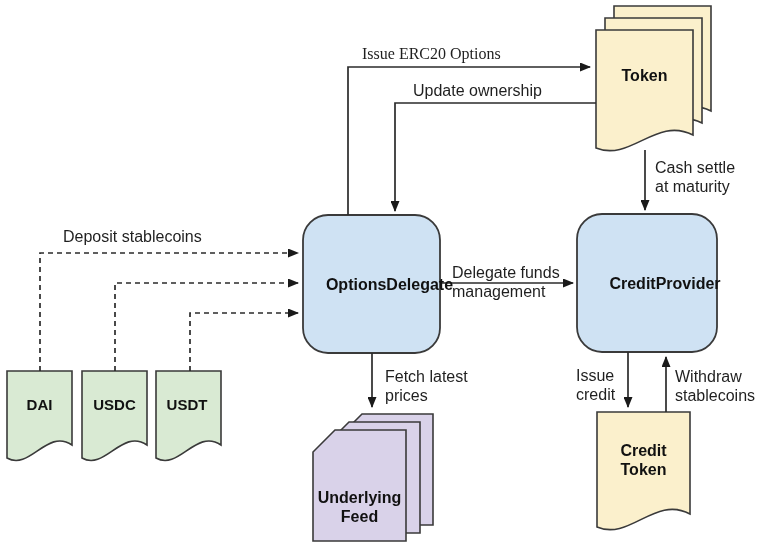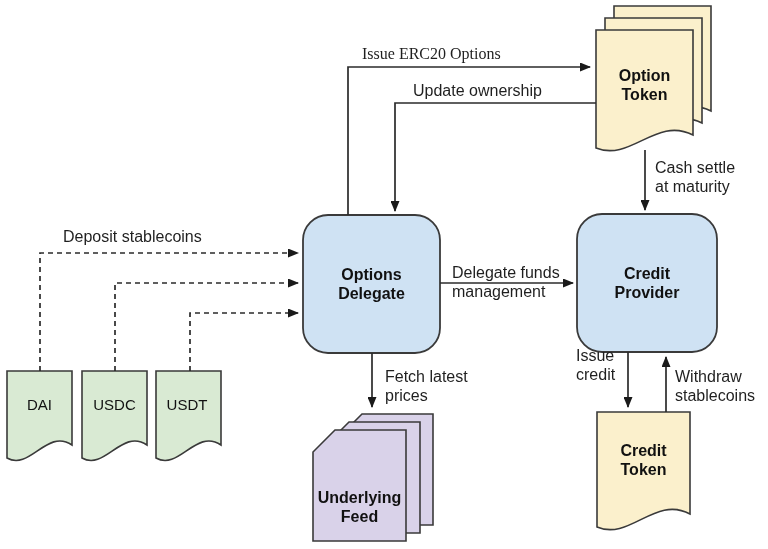--- a/index.html
+++ b/index.html
@@ -28,30 +28,31 @@
     color:#111111;
     font-weight:700;
     font-size:16px;
     line-height:19px;
     text-align:center;
   }
   .node-lbl span{display:block;}
   .coin-lbl{
     position:absolute;
     color:#111111;
-    font-weight:400;
+    font-weight:700;
     font-size:15px;
     text-align:center;
   }
   .boxlbl{
     position:absolute;
-    display:flex;flex-direction:column;
+    display:flex;flex-direction:row;
     align-items:center;justify-content:center;
     color:#111111;font-weight:700;font-size:16px;line-height:19px;
     text-align:center;
+    margin-left:18px;
   }
 </style>
 </head>
 <body>
 
 <div class="stage">
 
   <svg width="768" height="549" viewBox="0 0 768 549">
     <defs>
       <marker id="arrow" markerWidth="11" markerHeight="9" refX="10" refY="4.5" orient="auto" markerUnits="userSpaceOnUse">
@@ -96,21 +97,20 @@
     <span>Options</span>
     <span>Delegate</span>
   </div>
 
   <div class="boxlbl" style="left:577px;top:214px;width:140px;height:138px;">
     <span>Credit</span>
     <span>Provider</span>
   </div>
 
   <div class="node-lbl" style="left:596px;top:66px;width:97px;">
-    <span>Option</span>
     <span>Token</span>
   </div>
 
   <div class="node-lbl" style="left:597px;top:441px;width:93px;">
     <span>Credit</span>
     <span>Token</span>
   </div>
 
   <div class="node-lbl" style="left:313px;top:488px;width:93px;">
     <span>Underlying</span>
@@ -135,21 +135,21 @@
   <div class="lbl" style="left:452px;top:263px;">
     <span>Delegate funds</span>
     <span>management</span>
   </div>
 
   <div class="lbl" style="left:385px;top:367px;">
     <span>Fetch latest</span>
     <span>prices</span>
   </div>
 
-  <div class="lbl" style="left:576px;top:346px;">
+  <div class="lbl" style="left:576px;top:366px;">
     <span>Issue</span>
     <span>credit</span>
   </div>
 
   <div class="lbl" style="left:675px;top:367px;">
     <span>Withdraw</span>
     <span>stablecoins</span>
   </div>
 
 </div>

